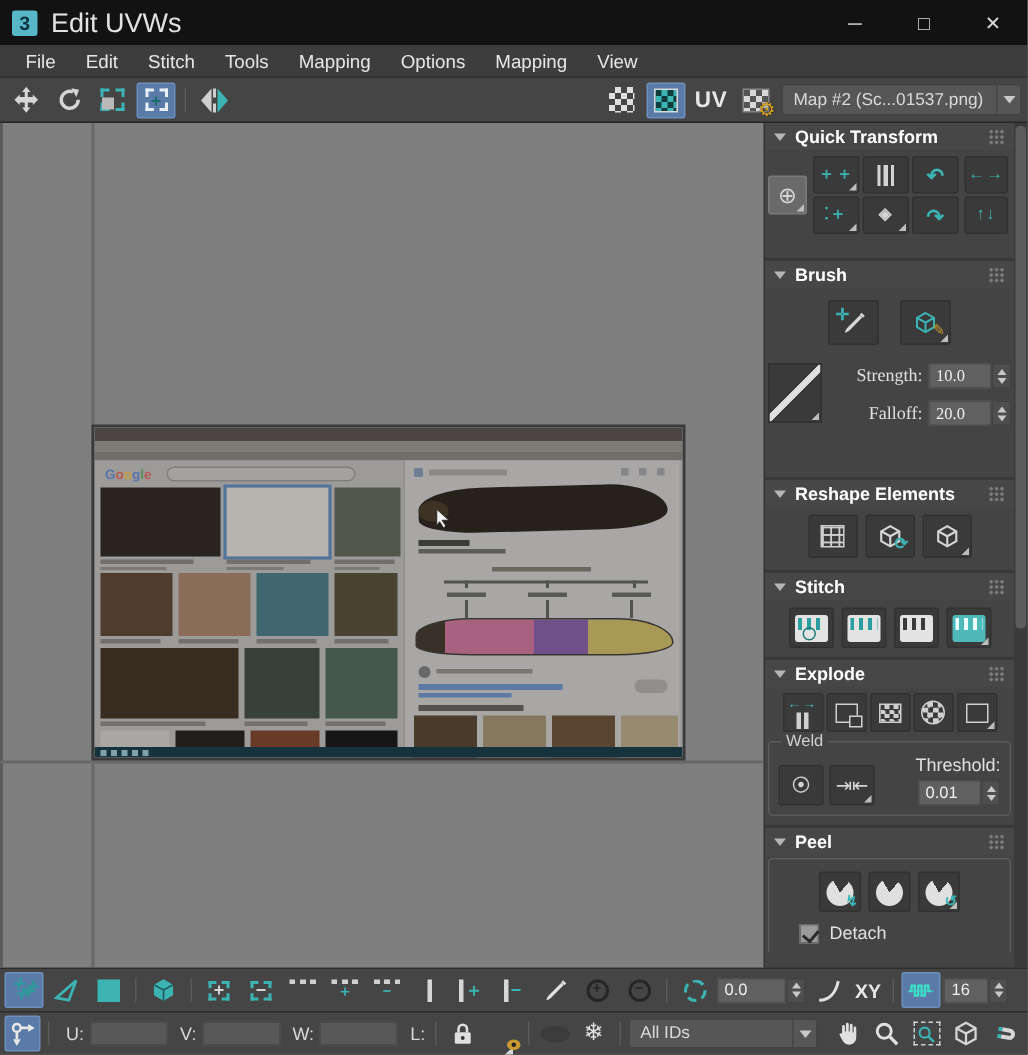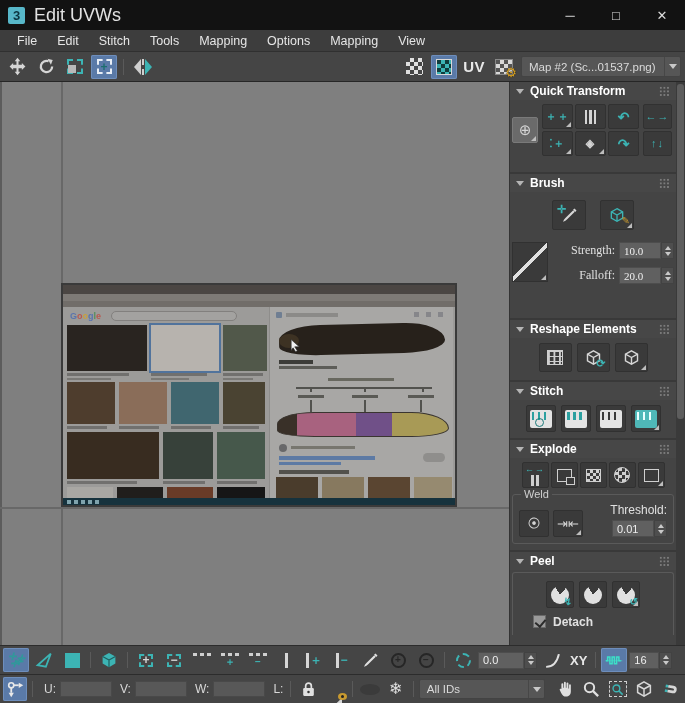--- a/index.html
+++ b/index.html
@@ -159,21 +159,21 @@
   .weld-btns { display:flex; gap:4px; align-items:flex-end; }
   .weld-btn { width:30px; height:27px; font-size:13px; }
   .weld-right { flex:1; display:flex; flex-direction:column; align-items:flex-end; gap:3px; }
   .threshold-label { color:#e0e0e0; font-size:12px; }
 
   .peel-box { margin:2px 2px 0; border:1px solid #5a5a5a; border-top-left-radius:3px; border-top-right-radius:3px; border-bottom:none; padding:8px 6px 4px; }
   .peel-row { display:flex; justify-content:center; gap:5px; }
   .peel-btn { width:28px; height:27px; }
   .pac { width:18px; height:18px; border-radius:50%; background:conic-gradient(from 40deg, #e0e0e0 0 290deg, transparent 290deg); position:relative; }
   .pac .pa { position:absolute; right:-3px; bottom:-3px; font-size:10px; font-weight:bold; line-height:1; }
-  .detach-row { display:flex; align-items:flex-start; gap:7px; padding:7px 0 2px 14px;font-weight:bold; }
+  .detach-row { display:flex; align-items:center; gap:7px; padding:7px 0 2px 14px; }
   .checkbox { width:13px; height:13px; background:#9a9a9a; border:1px solid #6a6a6a; position:relative; }
   .checkbox::after { content:""; position:absolute; left:2.5px; top:1px; width:5px; height:8px; border:solid #2a2a2a; border-width:0 2px 2px 0; transform:rotate(40deg); }
   .detach-label { color:#e0e0e0; font-size:12px; }
 
   
   .toolbar-b1, .toolbar-b2 { height:29px; background:#454545; border-top:1px solid #2c2c2c; display:flex; align-items:center; padding:0 3px; gap:2px; flex:0 0 auto; }
   .sq-teal { width:15px; height:15px; background:#3cb4b4; }
   .dot4 { width:18px; height:18px; position:relative; }
   .dot4 i { position:absolute; color:#2e9a9a; font-size:10px; font-weight:bold; line-height:1; }
   .dash-ic { display:flex; flex-direction:column; align-items:center; line-height:1; }

